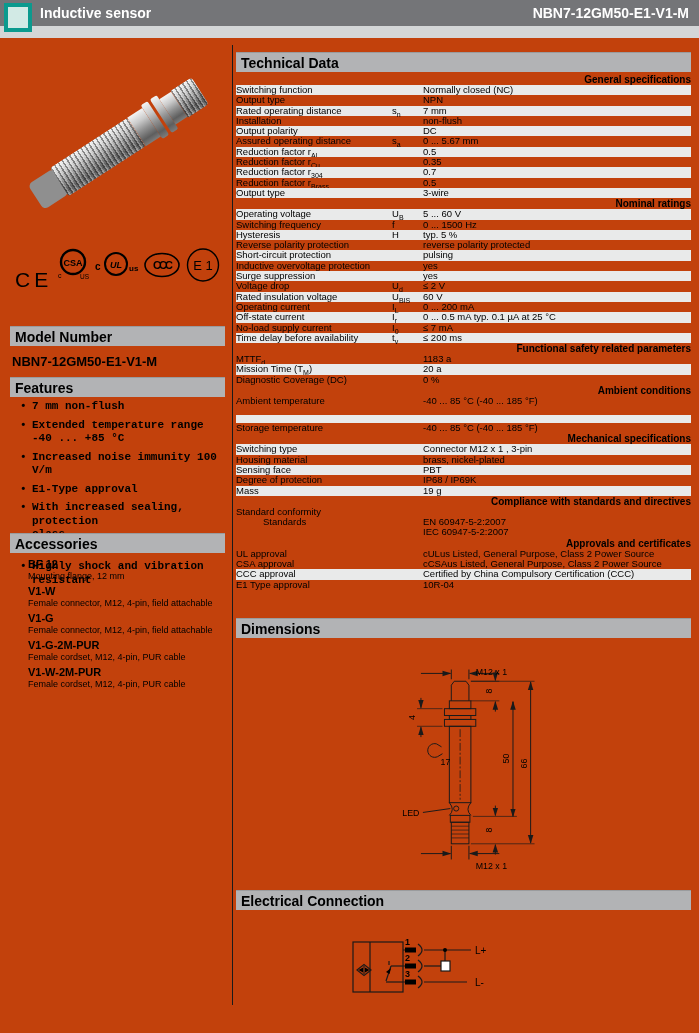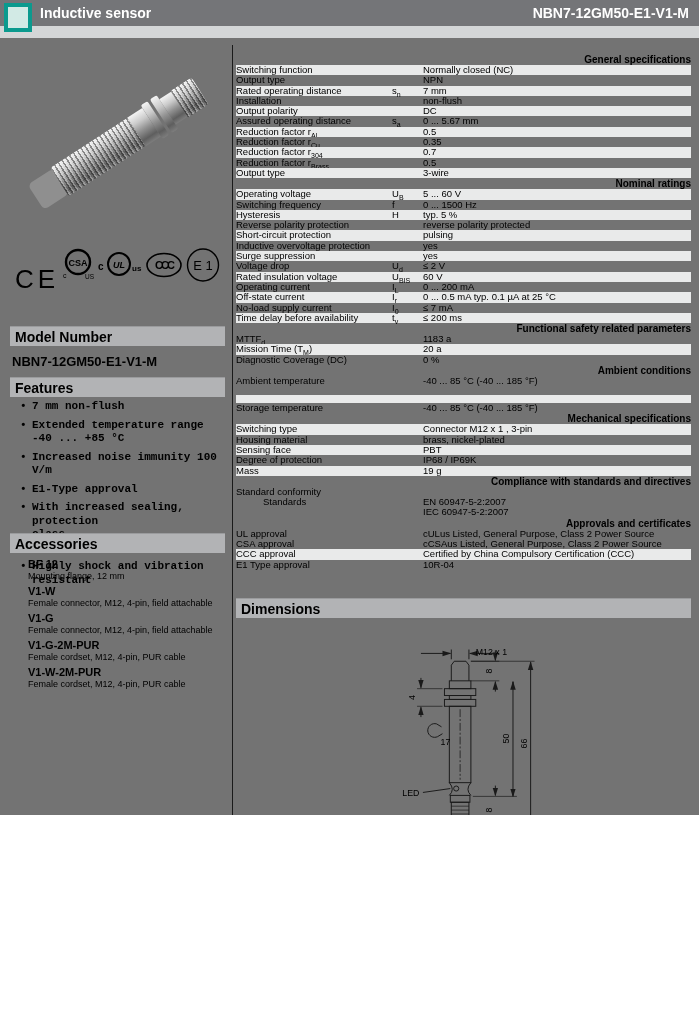--- a/index.html
+++ b/index.html
@@ -1,16 +1,16 @@
 <!DOCTYPE html>
 <html><head>
 <meta charset="utf-8">
 <style>
   html,body{margin:0;padding:0;background:#fff;}
-  .page{position:relative;width:699px;height:815px;background:#737373;overflow:hidden;
+  .page{position:relative;width:699px;height:1033px;background:#c2410c;overflow:hidden;
         font-family:"Liberation Sans",sans-serif;color:#000;}
   
   .topbar{position:absolute;top:0;left:0;width:699px;height:26px;background:#747578;}
   .topstrip{position:absolute;top:26px;left:0;width:699px;height:12px;background:#d4d6d7;}
   .brandsq{position:absolute;top:3px;left:4px;width:28px;height:29px;background:#d2eae5;
            border:4px solid #0b9a8e;box-sizing:border-box;z-index:3;}
   .httl{position:absolute;top:0;left:40px;height:26px;line-height:26px;color:#fff;
         font-size:14px;font-weight:bold;}
   .hmod{position:absolute;top:0;right:10px;height:26px;line-height:26px;color:#fff;
         font-size:14px;font-weight:bold;}
@@ -22,21 +22,21 @@
   
   .photo{position:absolute;left:12px;top:48px;width:210px;height:192px;overflow:hidden;}
   .cyl{position:absolute;left:8px;top:78px;width:196px;height:36px;transform:rotate(-33deg);}
   .cyl div{position:absolute;}
   .metal{background:linear-gradient(to bottom,#f4f4f4 0%,#cbcbcb 28%,#909090 55%,#5e5e5e 82%,#7d7d7d 100%);}
   .thread{background:
       repeating-linear-gradient(90deg, rgba(30,30,30,.45) 0 1.5px, rgba(255,255,255,.28) 1.5px 3px, rgba(0,0,0,0) 3px 4.5px),
       linear-gradient(to bottom,#f4f4f4 0%,#cbcbcb 28%,#909090 55%,#5e5e5e 82%,#7d7d7d 100%);}
   .logos{position:absolute;left:12px;top:246px;width:212px;height:38px;display:flex;
          align-items:center;justify-content:space-between;padding:0 3px;box-sizing:border-box;}
-  .ce{font-size:26px;letter-spacing:4px;font-weight:400;margin-top:29px;}
+  .ce{font-size:21px;letter-spacing:4px;font-weight:400;margin-top:29px;}
   .mn-val{position:absolute;left:12px;top:354px;font-size:13px;font-weight:bold;}
   .features{position:absolute;left:12px;top:400px;width:212px;}
   .features ul{margin:0;padding:0 0 0 8px;list-style:none;font-family:Liberation Mono, monospace;}
   .features li{font-size:11px;font-weight:bold;line-height:13.5px;margin-bottom:5px;
                padding-left:12px;position:relative;}
   .features li::before{content:"•";position:absolute;left:0;top:0;}
   .accs{position:absolute;left:28px;top:558px;width:212px;}
   .acc{margin-bottom:4px;}
   .acc-name{font-size:11px;font-weight:bold;line-height:13px;}
   .acc-desc{font-size:9px;line-height:10px;}
@@ -138,20 +138,21 @@
         <div class="acc-name">V1-G-2M-PUR</div>
         <div class="acc-desc">Female cordset, M12, 4-pin, PUR cable</div>
       </div>
       <div class="acc">
         <div class="acc-name">V1-W-2M-PUR</div>
         <div class="acc-desc">Female cordset, M12, 4-pin, PUR cable</div>
       </div>
     </div>
 
   <div class="rcol">
+    <div class="bar">Technical Data</div>
     <div id="tech-table" style="margin-top:2px;">
         <div class="sec-heading">General specifications</div>
         <div class="trow shade">
           <div class="tlabel">Switching function</div>
           <div class="tsym"></div>
           <div class="tval">Normally closed (NC)</div>
         </div>
         <div class="trow">
           <div class="tlabel">Output type</div>
           <div class="tsym"></div>

